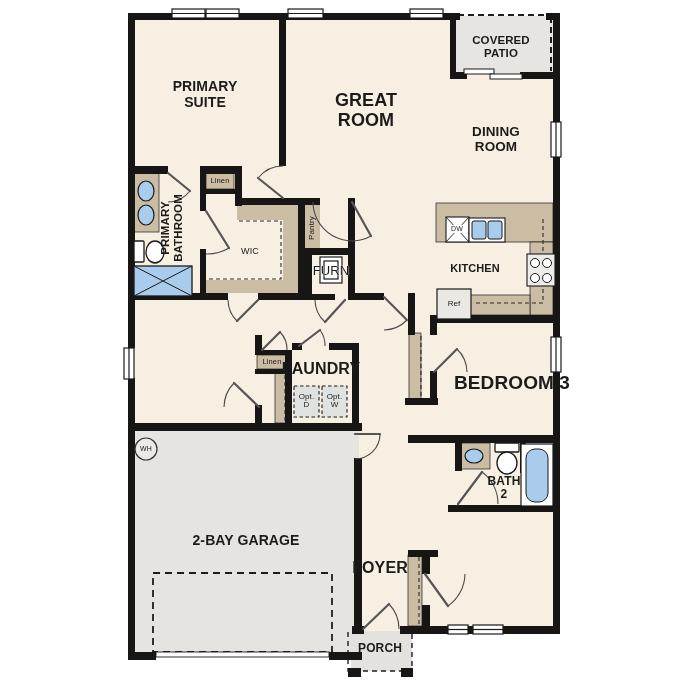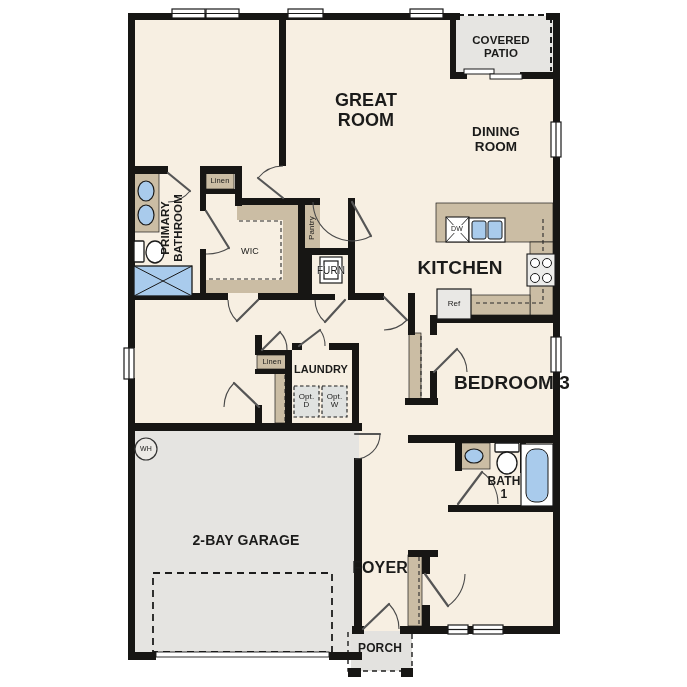--- a/index.html
+++ b/index.html
@@ -247,36 +247,37 @@
     <path d="M234,383 A35,35 0 0 0 224,407"></path>
     <path d="M380,434 A25,25 0 0 1 355,459"></path>
     <path d="M407,320 A33,33 0 0 1 384,330"></path>
     <path d="M457,349 A33,33 0 0 1 467,372"></path>
     <path d="M482,472 A40,40 0 0 1 498,504"></path>
     <path d="M448,606 A40,40 0 0 0 465,574"></path>
     <path d="M389,604 A36,36 0 0 1 399,629"></path>
   </g>
 </svg>
 
+  <div class="lbl" style="left:205px;top:95px;width:100px;font-size:14px">PRIMARY SUITE</div>
   <div class="lbl" style="left:366px;top:110px;width:80px;font-size:18px">GREAT ROOM</div>
   <div class="lbl" style="left:496px;top:139px;width:80px;font-size:13.5px">DINING ROOM</div>
   <div class="lbl" style="left:501px;top:47px;width:92px;font-size:11.5px">COVERED PATIO</div>
-  <div class="lbl" style="left:460px;top:268px;width:120px;font-size:19px">KITCHEN</div>
+  <div class="lbl" style="left:475px;top:268px;width:120px;font-size:11px">KITCHEN</div>
   <div class="lbl v" style="left:172px;top:228px;width:76px;font-size:11.5px">PRIMARY BATHROOM</div>
   <div class="lbl n" style="left:250px;top:251px;width:40px;font-size:9px">WIC</div>
   <div class="lbl n" style="left:220px;top:181px;width:30px;font-size:7.5px">Linen</div>
   <div class="lbl v n" style="left:312px;top:228px;width:34px;font-size:8px">Pantry</div>
-  <div class="lbl n halo" style="left:331px;top:271px;width:40px;font-size:10px">FURN</div>
+  <div class="lbl n halo" style="left:331px;top:271px;width:40px;font-size:13px">FURN</div>
   <div class="lbl n" style="left:272px;top:362px;width:30px;font-size:7.5px">Linen</div>
-  <div class="lbl" style="left:321px;top:369px;width:80px;font-size:11px">LAUNDRY</div>
+  <div class="lbl" style="left:321px;top:369px;width:80px;font-size:16px">LAUNDRY</div>
   <div class="lbl n" style="left:306.5px;top:401px;width:26px;font-size:8px;line-height:1.05">Opt.
 D</div>
   <div class="lbl n" style="left:334.5px;top:401px;width:26px;font-size:8px;line-height:1.05">Opt.
 W</div>
   <div class="lbl" style="left:246px;top:541px;width:110px;font-size:14px">2-BAY GARAGE</div>
   <div class="lbl n" style="left:146px;top:449px;width:24px;font-size:7px">WH</div>
   <div class="lbl" style="left:512px;top:383px;width:160px;font-size:19px">BEDROOM 3</div>
-  <div class="lbl" style="left:504px;top:488px;width:42px;font-size:12px">BATH 1</div>
+  <div class="lbl" style="left:504px;top:488px;width:42px;font-size:12px">BATH 2</div>
   <div class="lbl" style="left:380px;top:568px;width:80px;font-size:16px">FOYER</div>
   <div class="lbl" style="left:380px;top:649px;width:80px;font-size:12px">PORCH</div>
   <div class="lbl n wbg" style="left:457px;top:229px;font-size:7px">DW</div>
   <div class="lbl n" style="left:454px;top:304px;width:30px;font-size:8px">Ref</div>
 </div>
 
 </body></html>

